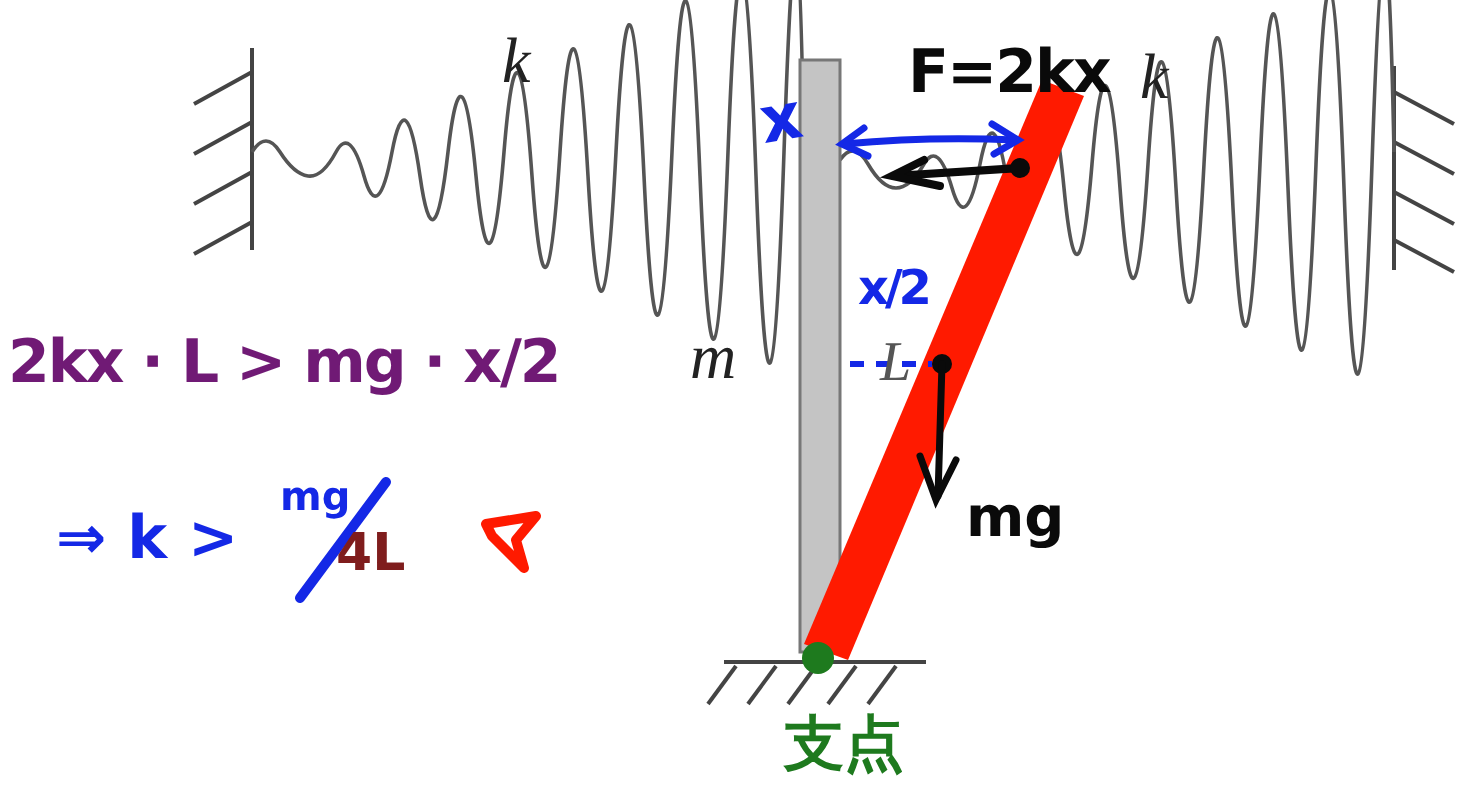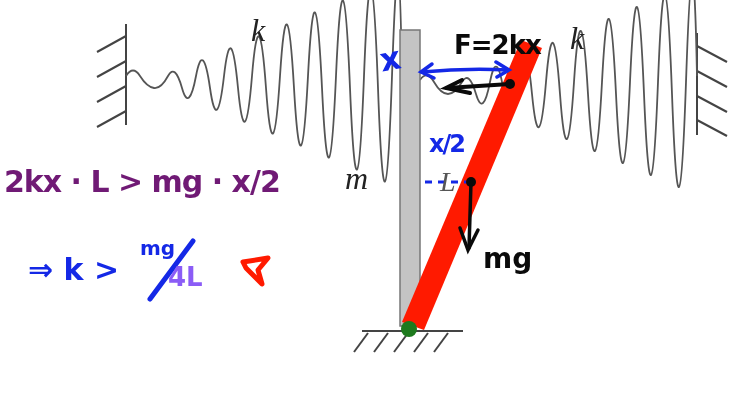--- a/index.html
+++ b/index.html
@@ -74,21 +74,22 @@
 
     <line x1="150" y1="299" x2="193" y2="241" stroke="#1428e6" stroke-width="5" stroke-linecap="round"></line>
   </svg>
 
   <div class="lbl serif-it" style="left:251px;top:12px;font-size:32px;">k</div>
   <div class="lbl serif-it" style="left:570px;top:20px;font-size:32px;">k</div>
   <div class="lbl serif-it" style="left:345px;top:160px;font-size:32px;">m</div>
   <div class="lbl serif-it" style="left:440px;top:166px;font-size:28px;color:#555;">L</div>
 
   <div class="lbl hand" style="left:380px;top:40px;font-size:32px;color:#1428e6;transform:rotate(-10deg);">x</div>
-  <div class="lbl hand" style="left:454px;top:30px;font-size:26px;color:#0a0a0a;letter-spacing:-1px;">F=2kx</div>
+  <div class="lbl hand" style="left:454px;top:19px;font-size:30px;color:#0a0a0a;letter-spacing:-1px;">F=2kx</div>
   <div class="lbl hand" style="left:429px;top:130px;font-size:24px;color:#1428e6;letter-spacing:-2px;">x/2</div>
   <div class="lbl hand" style="left:483px;top:242px;font-size:28px;color:#0a0a0a;">mg</div>
+  <div class="lbl hand" style="left:392px;top:352px;font-size:30px;color:#1e7a1e;">支点</div>
 
   <div class="lbl hand" style="left:4px;top:164px;font-size:30px;color:#701a75;letter-spacing:-1px;">2kx · L &gt; mg · x/2</div>
   <div class="lbl hand" style="left:28px;top:252px;font-size:30px;color:#1428e6;">⇒ k &gt;</div>
   <div class="lbl hand" style="left:140px;top:236px;font-size:20px;color:#1428e6;">mg</div>
-  <div class="lbl hand" style="left:168px;top:262px;font-size:26px;color:#8b5cf6;">4L</div>
+  <div class="lbl hand" style="left:168px;top:262px;font-size:26px;color:#7f1d1d;">4L</div>
 </div>
 
 </body></html>

